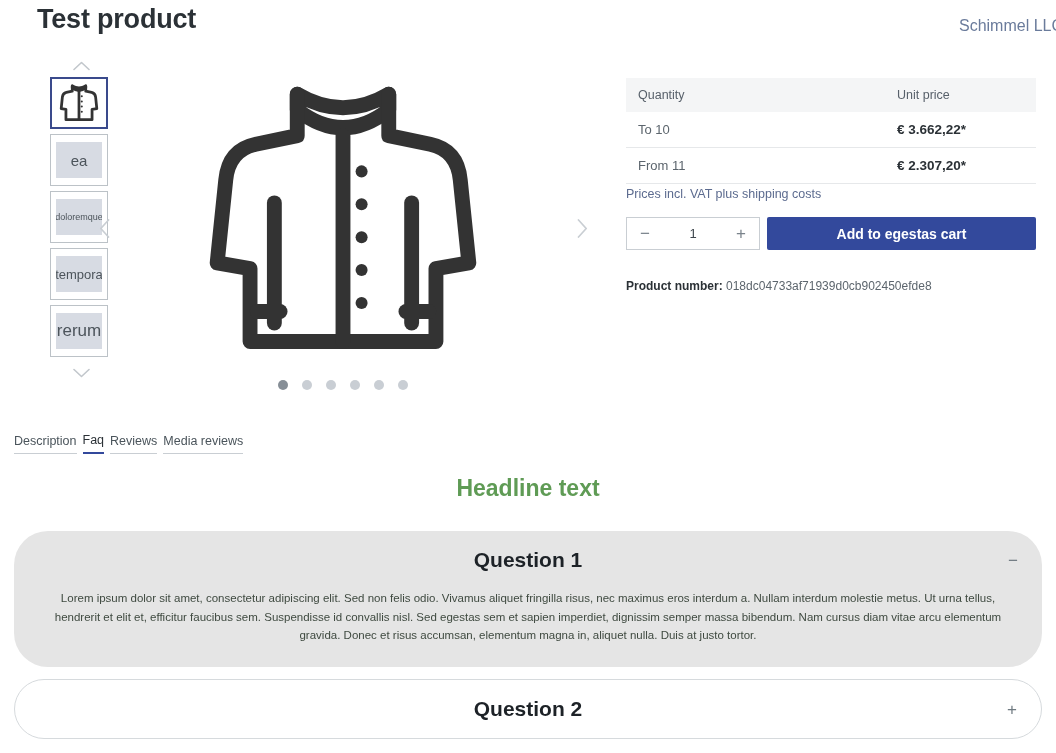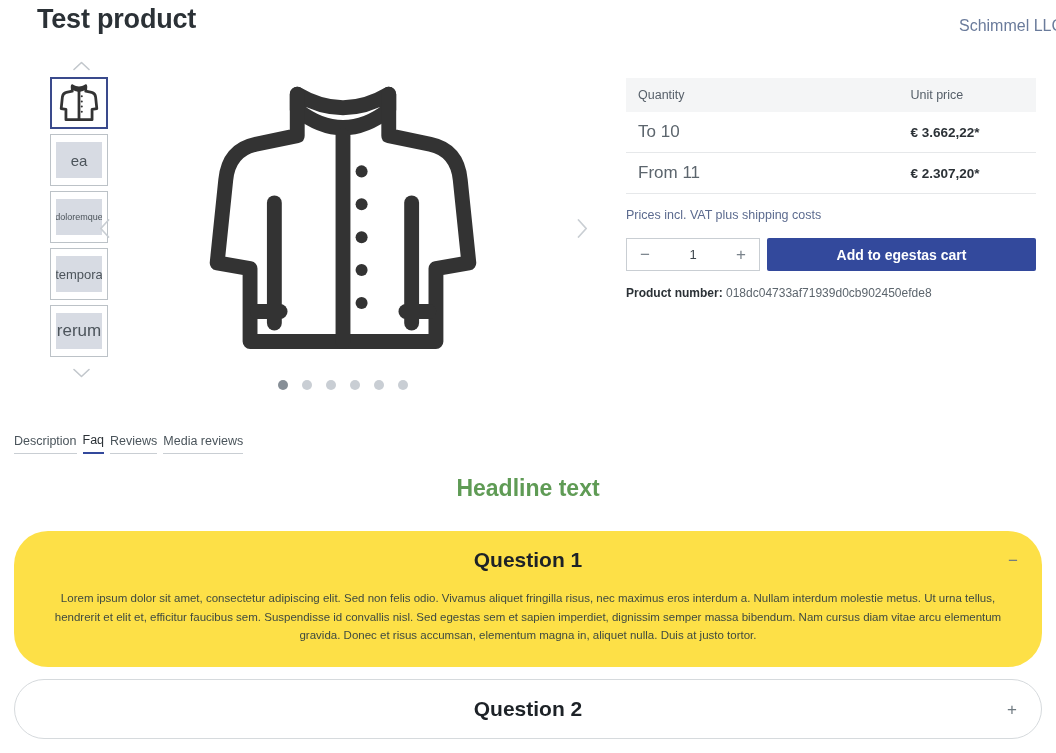--- a/index.html
+++ b/index.html
@@ -90,32 +90,32 @@
     background: #f4f5f6;
     text-align: left;
     font-weight: normal;
     font-size: 12.5px;
     color: #57606a;
     padding: 10px 12px;
   }
   table.price-table th.c2 { padding-left: 184px; }
   table.price-table td {
     padding: 10px 12px;
-    font-size: 17px;
+    font-size: 13px;
     color: #5c656d;
     border-bottom: 1px solid #e6e8ea;
   }
   table.price-table tr:last-child td { border-bottom: 1px solid #e6e8ea; }
   table.price-table td.price {
     font-size: 13.5px; font-weight: bold; color: #2b3136;
     padding-left: 184px;
   }
 
   .vat-note {
-    margin-top: 14px;
+    margin-top: 3px;
     font-size: 12.5px; color: #5c6b8f;
   }
 
   .buy-row {
     margin-top: 16px;
     display: flex; align-items: stretch; gap: 7px;
   }
   .qty {
     width: 134px; height: 33px;
     border: 1px solid #c9ced3;
@@ -137,21 +137,21 @@
   }
   .cart-btn {
     flex: 1; height: 33px;
     background: #33499c; color: #fff;
     border: none; border-radius: 2px;
     font-size: 14px; font-weight: bold;
     font-family: "Liberation Sans", sans-serif;
     cursor: pointer;
   }
   .prodnum {
-    margin-top: 15px;
+    margin-top: 29px;
     font-size: 12px; color: #5c656d;
   }
   .prodnum b { color: #2b3136; }
 
   
   .tabs {
     position: absolute; left: 14px; top: 433px;
     display: flex; gap: 6px; align-items: flex-end;
   }
   .tab {
@@ -169,21 +169,21 @@
     font-size: 23px; font-weight: bold; color: #5f9b55;
   }
 
   
   .accordion { position: absolute; left: 14px; top: 531px; width: 1028px; }
   .acc-item {
     border-radius: 34px;
     margin-bottom: 12px;
     overflow: hidden;
   }
-  .acc-item.open { background: #fde047; }
+  .acc-item.open { background: #e5e5e5; }
   .acc-item.closed { background: #ffffff; border: 1px solid #d6dadd; }
   .acc-head {
     position: relative;
     height: 58px;
     display: flex; align-items: center; justify-content: center;
     cursor: pointer;
   }
   .acc-title { font-size: 21px; font-weight: bold; color: #1d2227; }
   .acc-toggle {
     position: absolute; right: 22px; top: 50%;

